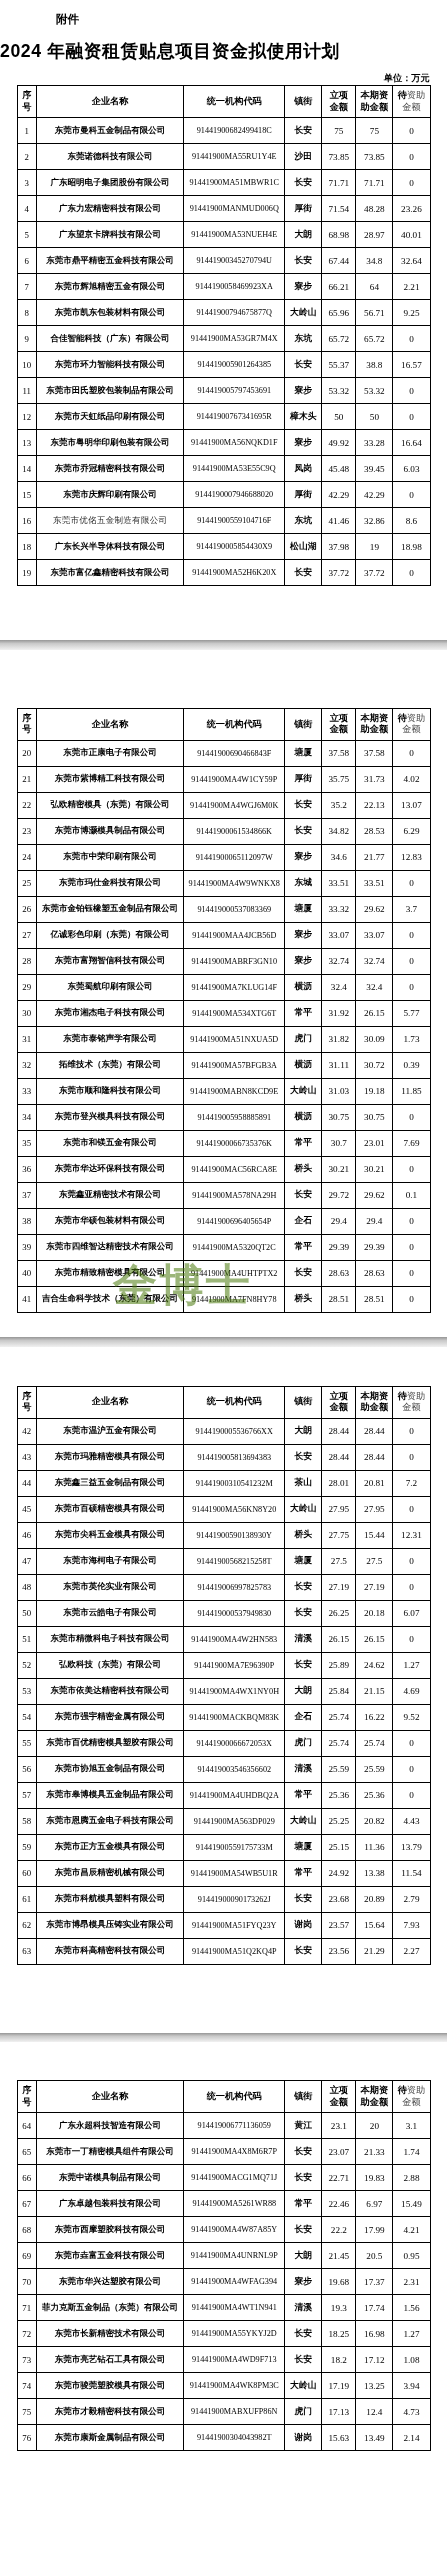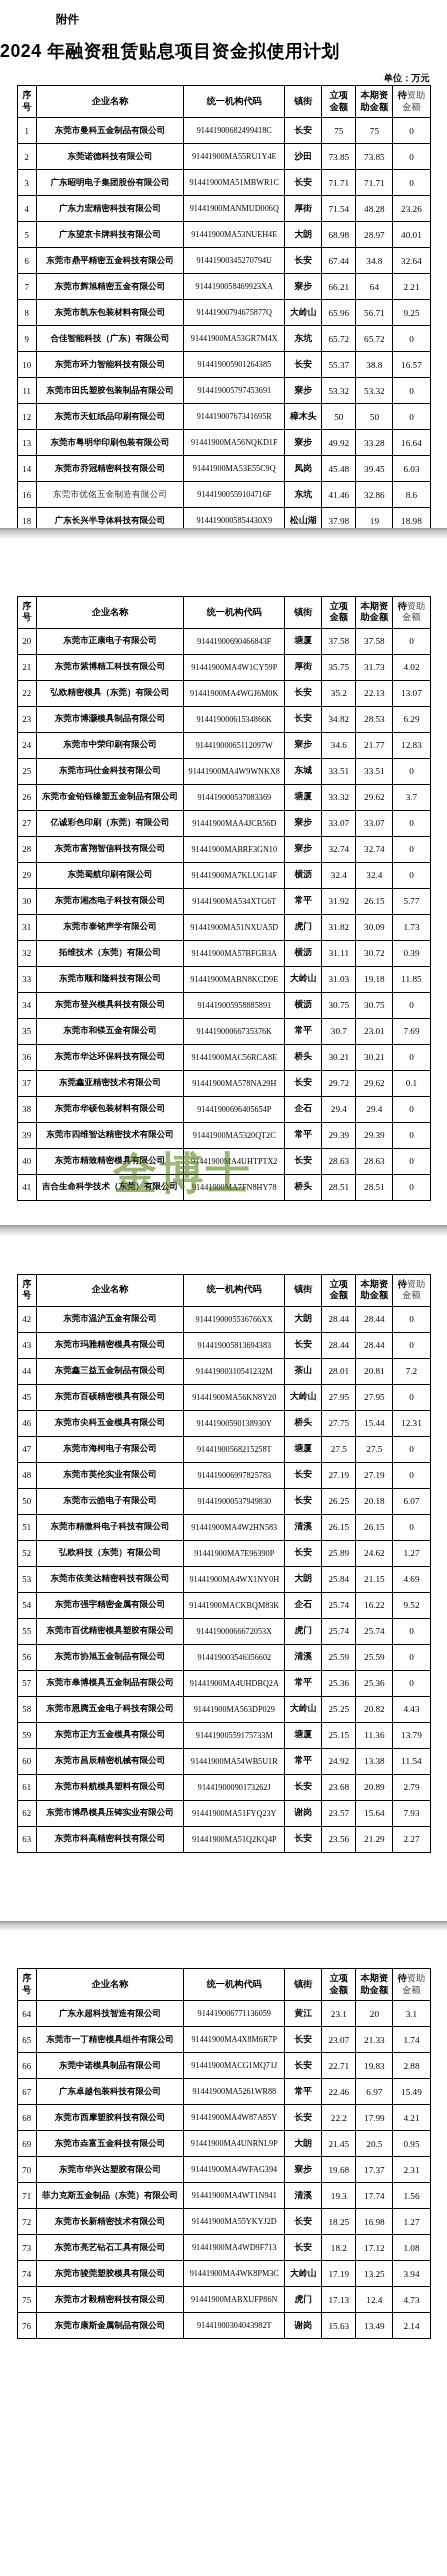--- a/index.html
+++ b/index.html
@@ -1,19 +1,19 @@
 <!DOCTYPE html>
 <html style="font-size:9.8px"><head>
 <meta charset="utf-8">
 <style>
   html,body{margin:0;padding:0;background:#fff;}
   body{width:448px;height:2576px;color:#000;font-family:"Liberation Sans",sans-serif;}
   .doc{position:relative;width:448px;}
   .page{position:relative;width:448px;background:#fff;overflow:hidden;}
-  .p1{height:528px}.p2{height:687px}.p3{height:686px}.p4{height:534px}
+  .p1{height:640px}.p2{height:687px}.p3{height:686px}.p4{height:534px}
   .gap{height:9.8px;background:linear-gradient(180deg,#969696 0%,#c9c9c9 35%,#f1f1f1 100%);}
   .attachment{position:absolute;left:56px;top:12.2px;font-size:11.6px;font-weight:bold;}
   .title{position:absolute;left:0;right:0;top:39px;text-align:left;font-size:17.7px;font-weight:bold;letter-spacing:0.6px;}
   .unit{position:absolute;right:18.3px;top:72px;font-size:9.2px;font-weight:bold;}
   table{position:absolute;left:16.5px;width:414px;border-collapse:collapse;table-layout:fixed;background:#fff;}
   .p1 table{top:85px}.p2 table{top:58px}.p3 table{top:39px}.p4 table{top:38px}
   col.c0{width:19.5px}col.c1{width:147px}col.c2{width:101px}col.c3{width:37px}
   col.c4{width:34px}col.c5{width:37px}col.c6{width:37px}
   th,td{border:0.9px solid #000;padding:0;text-align:center;vertical-align:middle;overflow:hidden;}
   thead tr{height:32px}
@@ -199,20 +199,29 @@
           <tr>
             <td class="seq">14</td>
             <td class="name">东莞市乔冠精密科技有限公司</td>
             <td class="code">91441900MA53E55C9Q</td>
             <td class="town">凤岗</td>
             <td class="num">45.48</td>
             <td class="num">39.45</td>
             <td class="num">6.03</td>
           </tr>
           <tr>
+            <td class="seq">15</td>
+            <td class="name">东莞市庆辉印刷有限公司</td>
+            <td class="code">9144190007946688020</td>
+            <td class="town">厚街</td>
+            <td class="num">42.29</td>
+            <td class="num">42.29</td>
+            <td class="num">0</td>
+          </tr>
+          <tr>
             <td class="seq">16</td>
             <td class="name light">东莞市优佲五金制造有限公司</td>
             <td class="code">91441900559104716F</td>
             <td class="town">东坑</td>
             <td class="num">41.46</td>
             <td class="num">32.86</td>
             <td class="num">8.6</td>
           </tr>
           <tr>
             <td class="seq">18</td>

